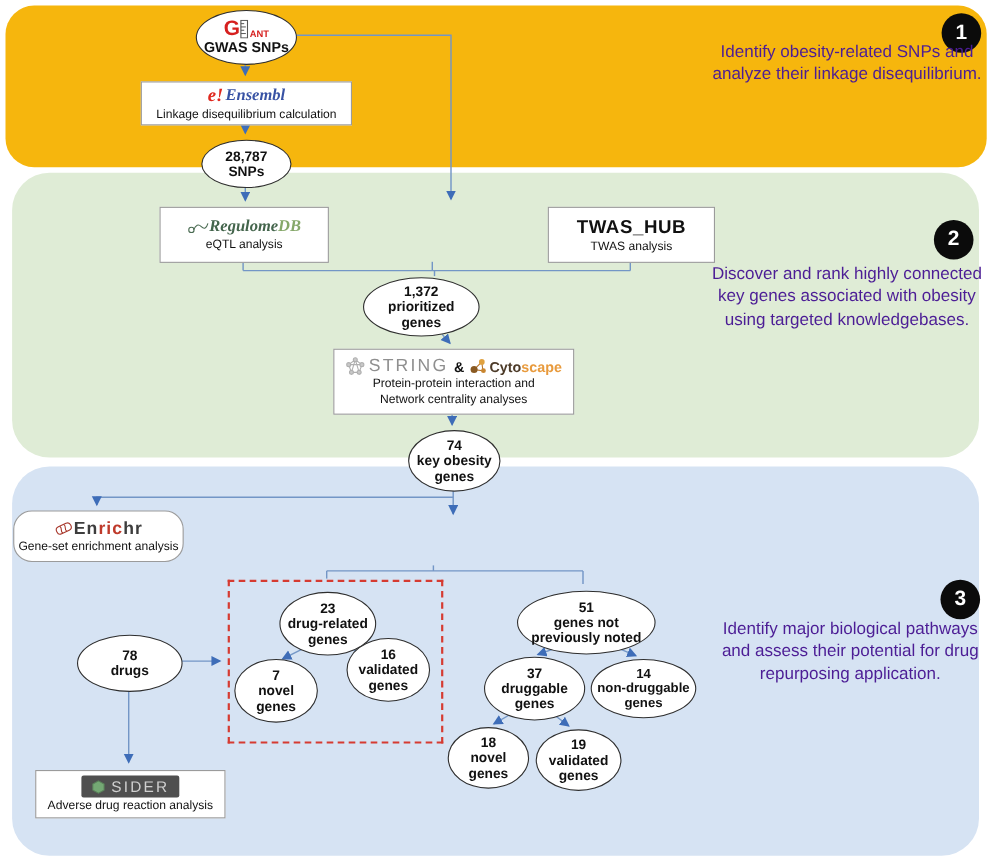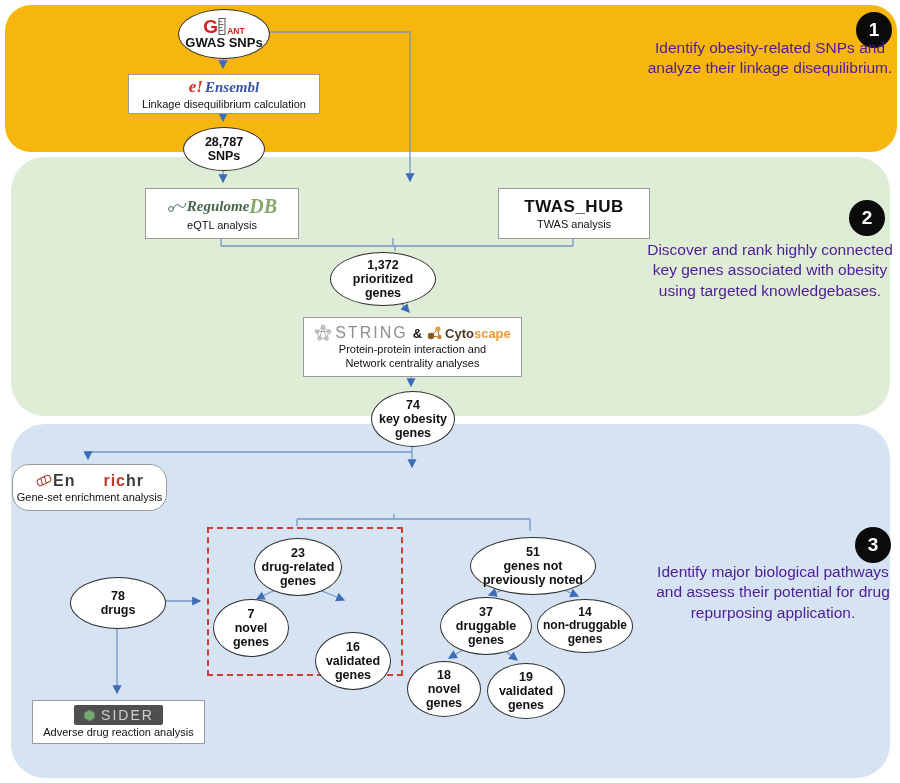--- a/index.html
+++ b/index.html
@@ -27,45 +27,45 @@
   #node-regulome{left:145px;top:188px;width:152px;height:49px;}
   #node-fuma{left:313px;top:188px;width:160px;height:49px;}
   #node-twas{left:498px;top:188px;width:150px;height:49px;}
   #node-1372{left:330px;top:252px;width:104px;height:52px;}
   #node-string{left:303px;top:317px;width:217px;height:58px;}
   #node-74{left:371px;top:391px;width:82px;height:54px;}
   #node-enrichr{left:12px;top:464px;width:153px;height:45px;border-radius:17px;}
   #node-dgidb{left:311px;top:472px;width:167px;height:41px;}
   #node-23{left:254px;top:538px;width:86px;height:56px;}
   #node-7{left:213px;top:599px;width:74px;height:56px;}
-  #node-16{left:315px;top:632px;width:74px;height:56px;}
+  #node-16{left:315px;top:580px;width:74px;height:56px;}
   #node-51{left:470px;top:537px;width:124px;height:56px;}
   #node-37{left:440px;top:597px;width:90px;height:56px;}
   #node-14{left:537px;top:599px;width:94px;height:52px;font-size:12px;}
   #node-18{left:407px;top:661px;width:72px;height:54px;}
   #node-19{left:487px;top:663px;width:76px;height:54px;}
   #node-78{left:70px;top:577px;width:94px;height:50px;}
   #node-sider{left:32px;top:700px;width:171px;height:42px;}
   
   .giant-g{color:#d6201f;font-weight:800;font-size:19px;line-height:1;}
   .giant-ant{color:#d6201f;font-weight:700;font-size:8.5px;margin-left:1px;align-self:flex-end;}
   .gwas-label{font-size:13px;font-weight:700;}
   .ensembl-e{color:#e0281e;font-family:"Liberation Serif",serif;font-style:italic;font-weight:700;font-size:17px;}
   .ensembl-name{color:#3852a4;font-family:"Liberation Serif",serif;font-style:italic;font-weight:700;font-size:15px;margin-left:2px;}
   .regulome-main{color:#44654c;font-family:"Liberation Serif",serif;font-style:italic;font-weight:700;font-size:15px;}
-  .regulome-db{color:#86a86a;font-family:"Liberation Serif",serif;font-style:italic;font-weight:700;font-size:20px;}
+  .regulome-db{color:#86a86a;font-family:"Liberation Serif",serif;font-style:italic;font-weight:700;font-size:15px;}
   .fuma-badge{background:#111;color:#fff;padding:2px 10px;font-weight:700;font-size:16px;display:flex;gap:4px;line-height:1.2;}
   .fuma-gwas{color:#5ba6e8;}
   .twas-brand{font-weight:700;font-size:17px;letter-spacing:.5px;}
   .string-name{color:#8f8f8f;font-size:16px;letter-spacing:2px;margin-left:3px;}
   .amp{font-size:13px;font-weight:700;margin:0 5px;}
   .cyto-dark{color:#4c3a28;font-weight:700;font-size:13px;margin-left:2px;}
   .cyto-orange{color:#e89a3c;font-weight:700;font-size:13px;}
   .enr-dark{color:#3d3d3d;font-weight:700;font-size:16px;letter-spacing:1px;}
-  .enr-red{color:#bf3a2b;font-weight:700;font-size:16px;letter-spacing:1px;padding-left:28px;}
+  .enr-red{color:#bf3a2b;font-weight:700;font-size:16px;letter-spacing:1px;}
   .dgidb-name{color:#5b2f94;font-weight:700;font-size:16px;margin-left:3px;}
   .sider-badge{background:#4f4f4f;color:#cfcfcf;font-size:14px;letter-spacing:2px;
                padding:2px 9px;display:flex;align-items:center;gap:5px;border-radius:2px;}
   
   .step-circle{position:absolute;width:36px;height:36px;border-radius:50%;background:#0b0b0b;
                color:#fff;display:flex;align-items:center;justify-content:center;
                font-size:19px;font-weight:700;z-index:4;}
   #step-circle-1{left:856px;top:12px;}
   #step-circle-2{left:849px;top:200px;}
   #step-circle-3{left:855px;top:527px;}

